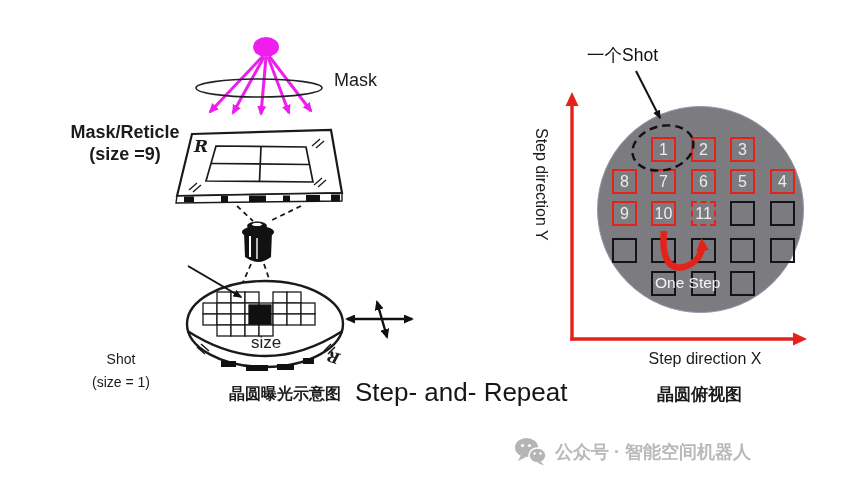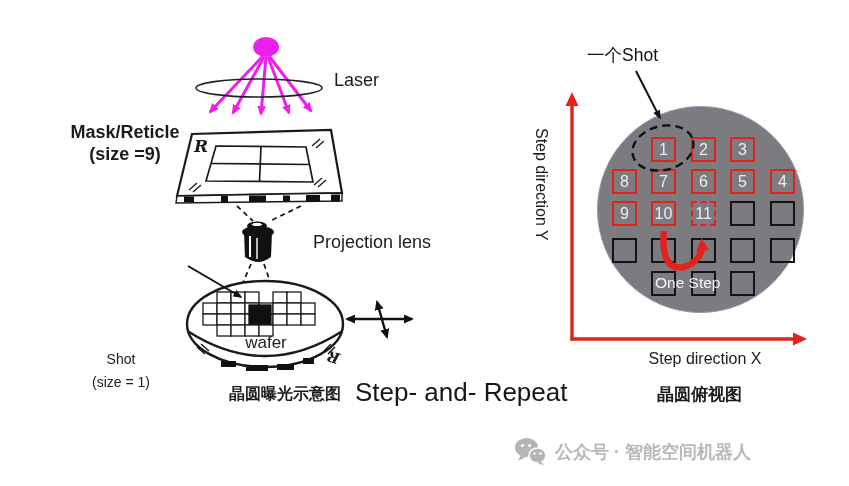--- a/index.html
+++ b/index.html
@@ -197,32 +197,31 @@
       <line x1="572" y1="104" x2="572" y2="340.7"></line>
       <line x1="570.3" y1="339" x2="794" y2="339"></line>
       <polygon points="572,92 565.5,106 578.5,106" fill="#e3231b" stroke="none"></polygon>
       <polygon points="807,339 793,332.5 793,345.5" fill="#e3231b" stroke="none"></polygon>
     </g>
 
     <path d="M664,231 C661,261 671,270 684,267 C697,263 703,253 702,243" fill="none" stroke="#e3231b" stroke-width="6.5" marker-end="url(#mR)"></path>
   </svg>
 
   <div class="labels">
-    <div class="lbl laser-lbl">Laser</div>
+    <div class="lbl laser-lbl">Mask</div>
     <div class="lbl mask-lbl">
       <div>Mask/Reticle</div>
       <div>(size =9)</div>
     </div>
     <div class="lbl reticle-r">R</div>
-    <div class="lbl plens-lbl">Projection lens</div>
     <div class="lbl shot-lbl">
       <div>Shot</div>
       <div>(size = 1)</div>
     </div>
-    <div class="lbl wafer-lbl">wafer</div>
+    <div class="lbl wafer-lbl">size</div>
     <div class="lbl wafer-r">R</div>
     <div class="lbl cap-left">晶圆曝光示意图</div>
     <div class="lbl oneshot-lbl">一个Shot</div>
     <div class="lbl title">Step- and- Repeat</div>
     <div class="lbl axisy-lbl">Step direction Y</div>
     <div class="lbl axisx-lbl">Step direction X</div>
     <div class="lbl cap-right">晶圆俯视图</div>
   </div>
   <div class="lbl onestep-lbl">One Step</div>
 

